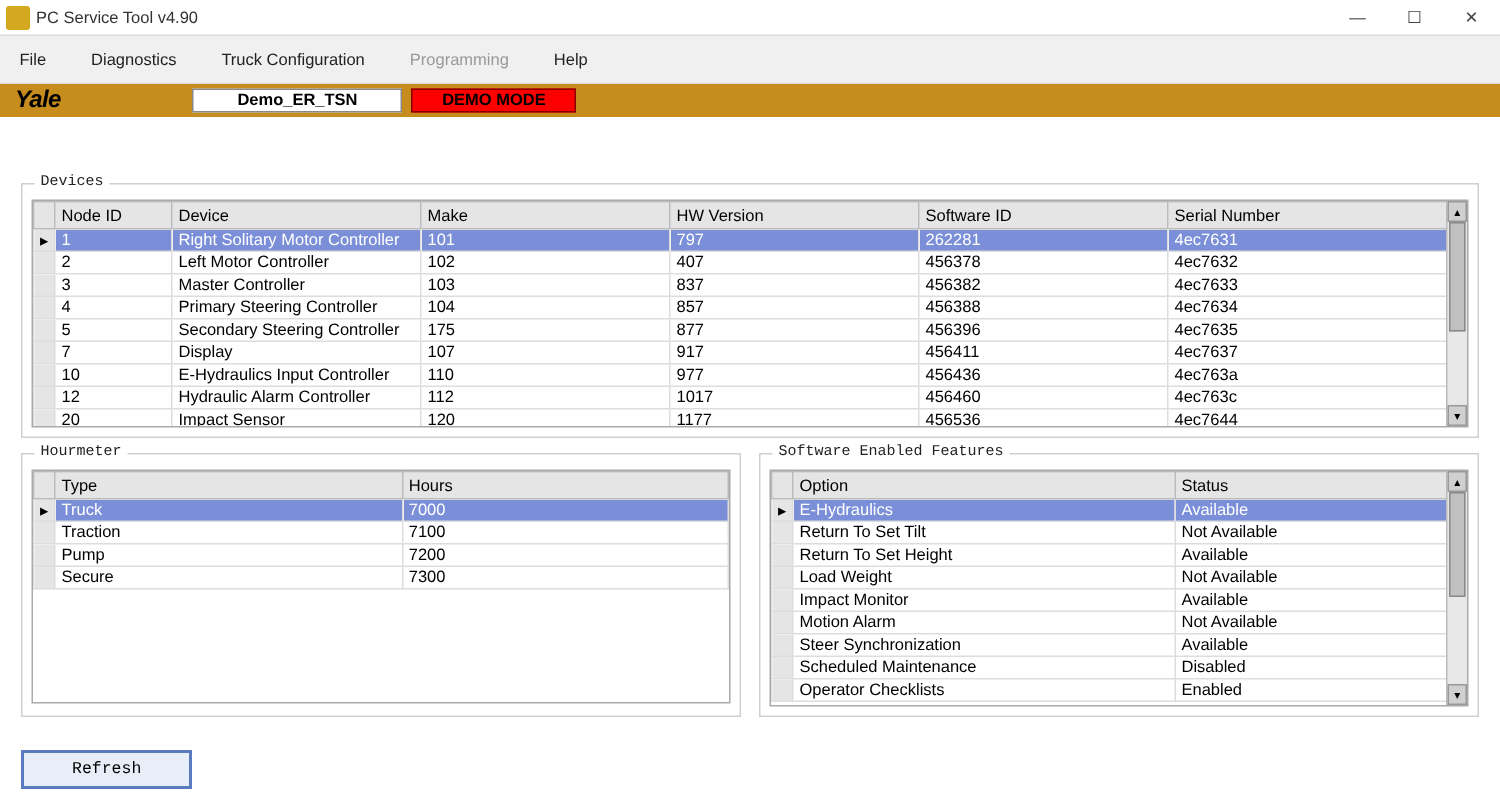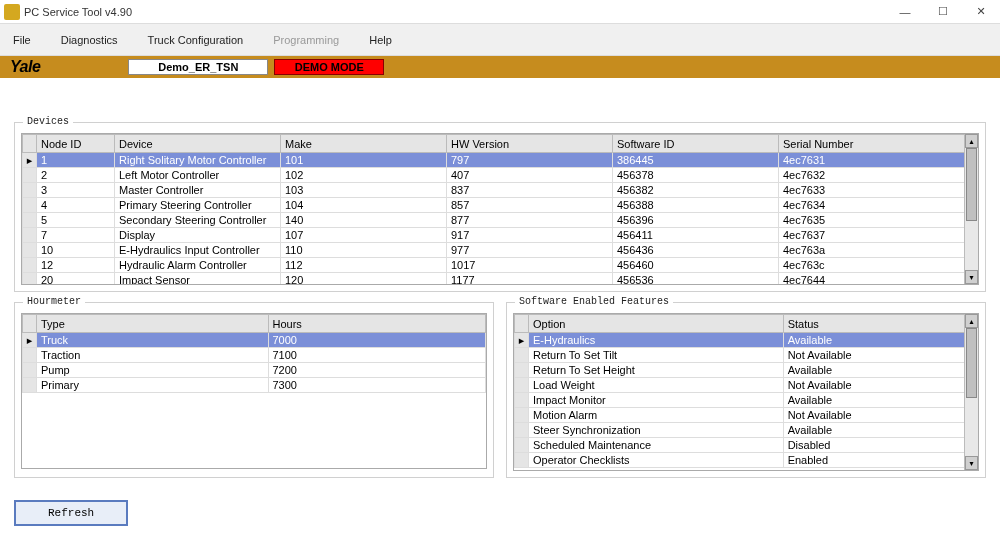--- a/index.html
+++ b/index.html
@@ -100,21 +100,21 @@
             <th>Serial Number</th>
           </tr>
             </thead>
           <tbody id="devices-body">
               <tr class="selected">
                 <td class="rowhdr">▸</td>
                 <td>1</td>
                 <td>Right Solitary Motor Controller</td>
                 <td>101</td>
                 <td>797</td>
-                <td>386445</td>
+                <td>262281</td>
                 <td>4ec7631</td>
               </tr>
               <tr>
                 <td class="rowhdr"></td>
                 <td>2</td>
                 <td>Left Motor Controller</td>
                 <td>102</td>
                 <td>407</td>
                 <td>456378</td>
                 <td>4ec7632</td>
@@ -134,21 +134,21 @@
                 <td>Primary Steering Controller</td>
                 <td>104</td>
                 <td>857</td>
                 <td>456388</td>
                 <td>4ec7634</td>
               </tr>
               <tr>
                 <td class="rowhdr"></td>
                 <td>5</td>
                 <td>Secondary Steering Controller</td>
-                <td>140</td>
+                <td>175</td>
                 <td>877</td>
                 <td>456396</td>
                 <td>4ec7635</td>
               </tr>
               <tr>
                 <td class="rowhdr"></td>
                 <td>7</td>
                 <td>Display</td>
                 <td>107</td>
                 <td>917</td>
@@ -223,21 +223,21 @@
                 <td>Traction</td>
                 <td>7100</td>
               </tr>
               <tr>
                 <td class="rowhdr"></td>
                 <td>Pump</td>
                 <td>7200</td>
               </tr>
               <tr>
                 <td class="rowhdr"></td>
-                <td>Primary</td>
+                <td>Secure</td>
                 <td>7300</td>
               </tr>
             </tbody>
         </table>
       </div>
     </div>
 
     <div class="group">
       <div class="group-title">Software Enabled Features</div>
       <div class="grid-wrap">

